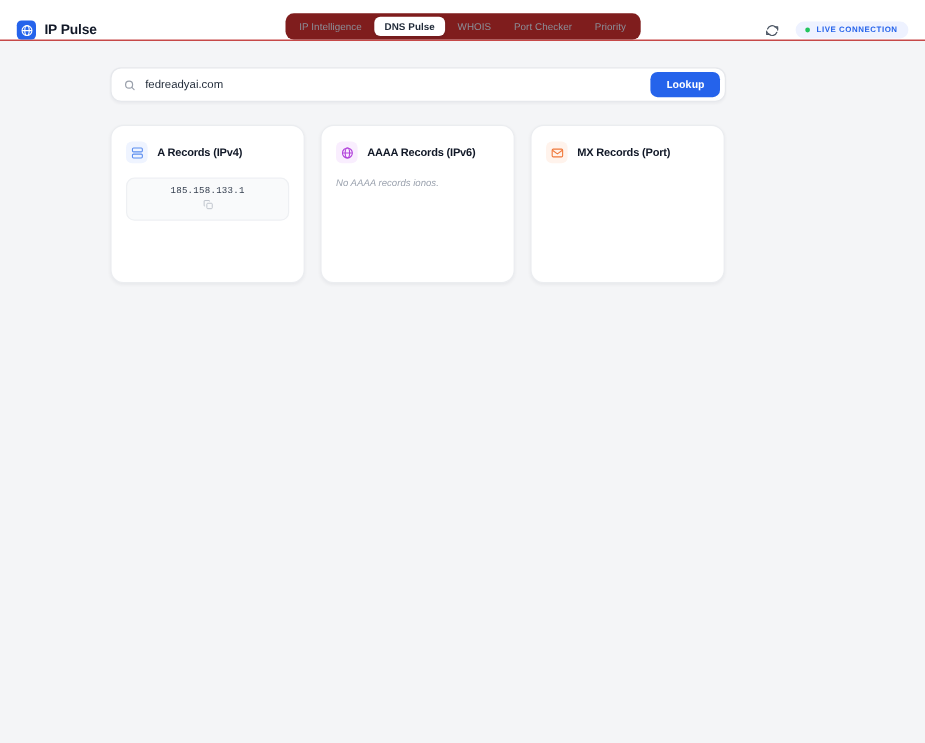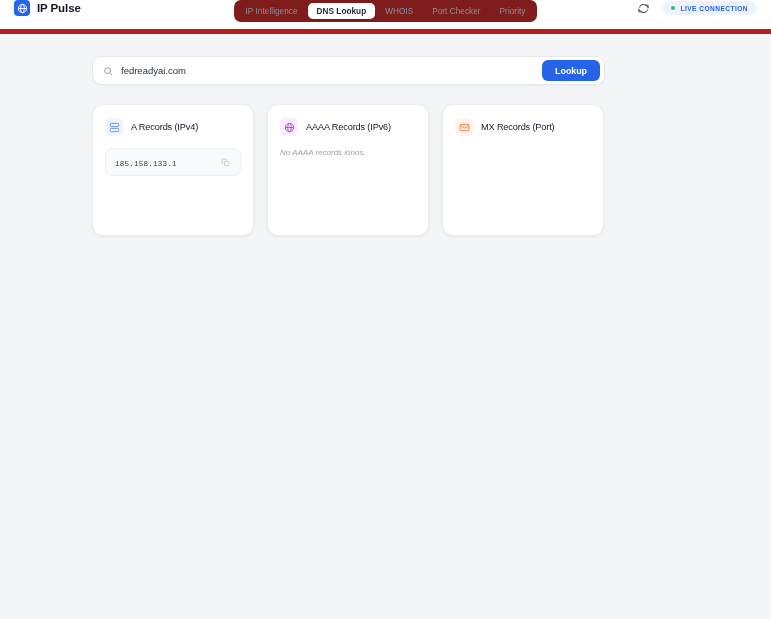--- a/index.html
+++ b/index.html
@@ -9,23 +9,23 @@
     background: #f4f5f7;
     font-family: "Liberation Sans", sans-serif;
     -webkit-font-smoothing: antialiased;
   }
   body { overflow: hidden; position: relative; }
 
   
   .header {
     height: 34px;
     background: #ffffff;
-    border-bottom: 5px solid #b91c1c;
-    display: flex;
-    align-items: flex-start;
+    border-bottom: 1px solid #b91c1c;
+    display: flex;
+    align-items: flex-end;
     padding: 0 14px;
     position: relative;
   }
   .brand { display: flex; align-items: center; gap: 7px; }
   .brand-logo {
     width: 16px; height: 16px;
     background: #2563eb;
     border-radius: 4px;
     display: flex; align-items: center; justify-content: center;
     flex-shrink: 0;
@@ -125,21 +125,21 @@
     font-size: 9.5px;
     color: #1f2937;
     padding-left: 8px;
     background: transparent;
   }
   .lookup-btn {
     background: #2563eb;
     color: #fff;
     border: none;
     border-radius: 6px;
-    font-family: Liberation Sans, sans-serif;
+    font-family: Liberation Mono, monospace;
     font-size: 9px;
     font-weight: bold;
     height: 21px;
     padding: 0 13px;
     cursor: pointer;
     letter-spacing: -0.1px;
   }
 
   
   .cards {
@@ -166,35 +166,36 @@
     width: 18px; height: 18px;
     border-radius: 5px;
     display: flex; align-items: center; justify-content: center;
     flex-shrink: 0;
   }
   .ic-blue   { background: #eff4ff; color: #5b8def; }
   .ic-purple { background: #f9eefe; color: #b245db; }
   .ic-orange { background: #fff3ec; color: #f0783a; }
   .card-title {
     font-size: 9.2px;
-    font-weight: normal;
+    font-weight: bold;
     color: #111827;
     letter-spacing: -0.15px;
     white-space: nowrap;
   }
 
   .record {
     background: #f9fafb;
     border: 1px solid #eef0f3;
     border-radius: 7px;
     padding: 7px 9px;
     display: flex;
-    align-items: flex-end;
+    align-items: center;
     margin-bottom: 7px;
     min-height: 24px;
+    flex-direction: column;
   }
   .record:last-child { margin-bottom: 0; }
   .record-body { flex: 1; min-width: 0; }
   .record-value {
     font-family: "Liberation Mono", monospace;
     font-size: 7.6px;
     color: #374151;
     letter-spacing: 0.2px;
     white-space: nowrap;
   }
@@ -228,21 +229,21 @@
         <circle cx="12" cy="12" r="9"></circle>
         <line x1="3" y1="12" x2="21" y2="12"></line>
         <ellipse cx="12" cy="12" rx="4" ry="9"></ellipse>
       </svg>
     </span>
     <span class="brand-name">IP Pulse</span>
   </div>
 
   <div class="nav">
     <div class="nav-tab">IP Intelligence</div>
-    <div class="nav-tab active">DNS Lookup</div>
+    <div class="nav-tab active">DNS Pulse</div>
     <div class="nav-tab">WHOIS</div>
     <div class="nav-tab">Port Checker</div>
     <div class="nav-tab">Priority</div>
   </div>
 
   <div class="header-right">
     <div class="refresh-btn">
       <svg width="11" height="11" viewBox="0 0 24 24" fill="none" stroke="currentColor" stroke-width="2.2" stroke-linecap="round" stroke-linejoin="round">
         <polyline points="22 11 22 5 16 5"></polyline>
         <path d="M20.5 15a9 9 0 0 1-14.6 3.4L2 15"></path>

